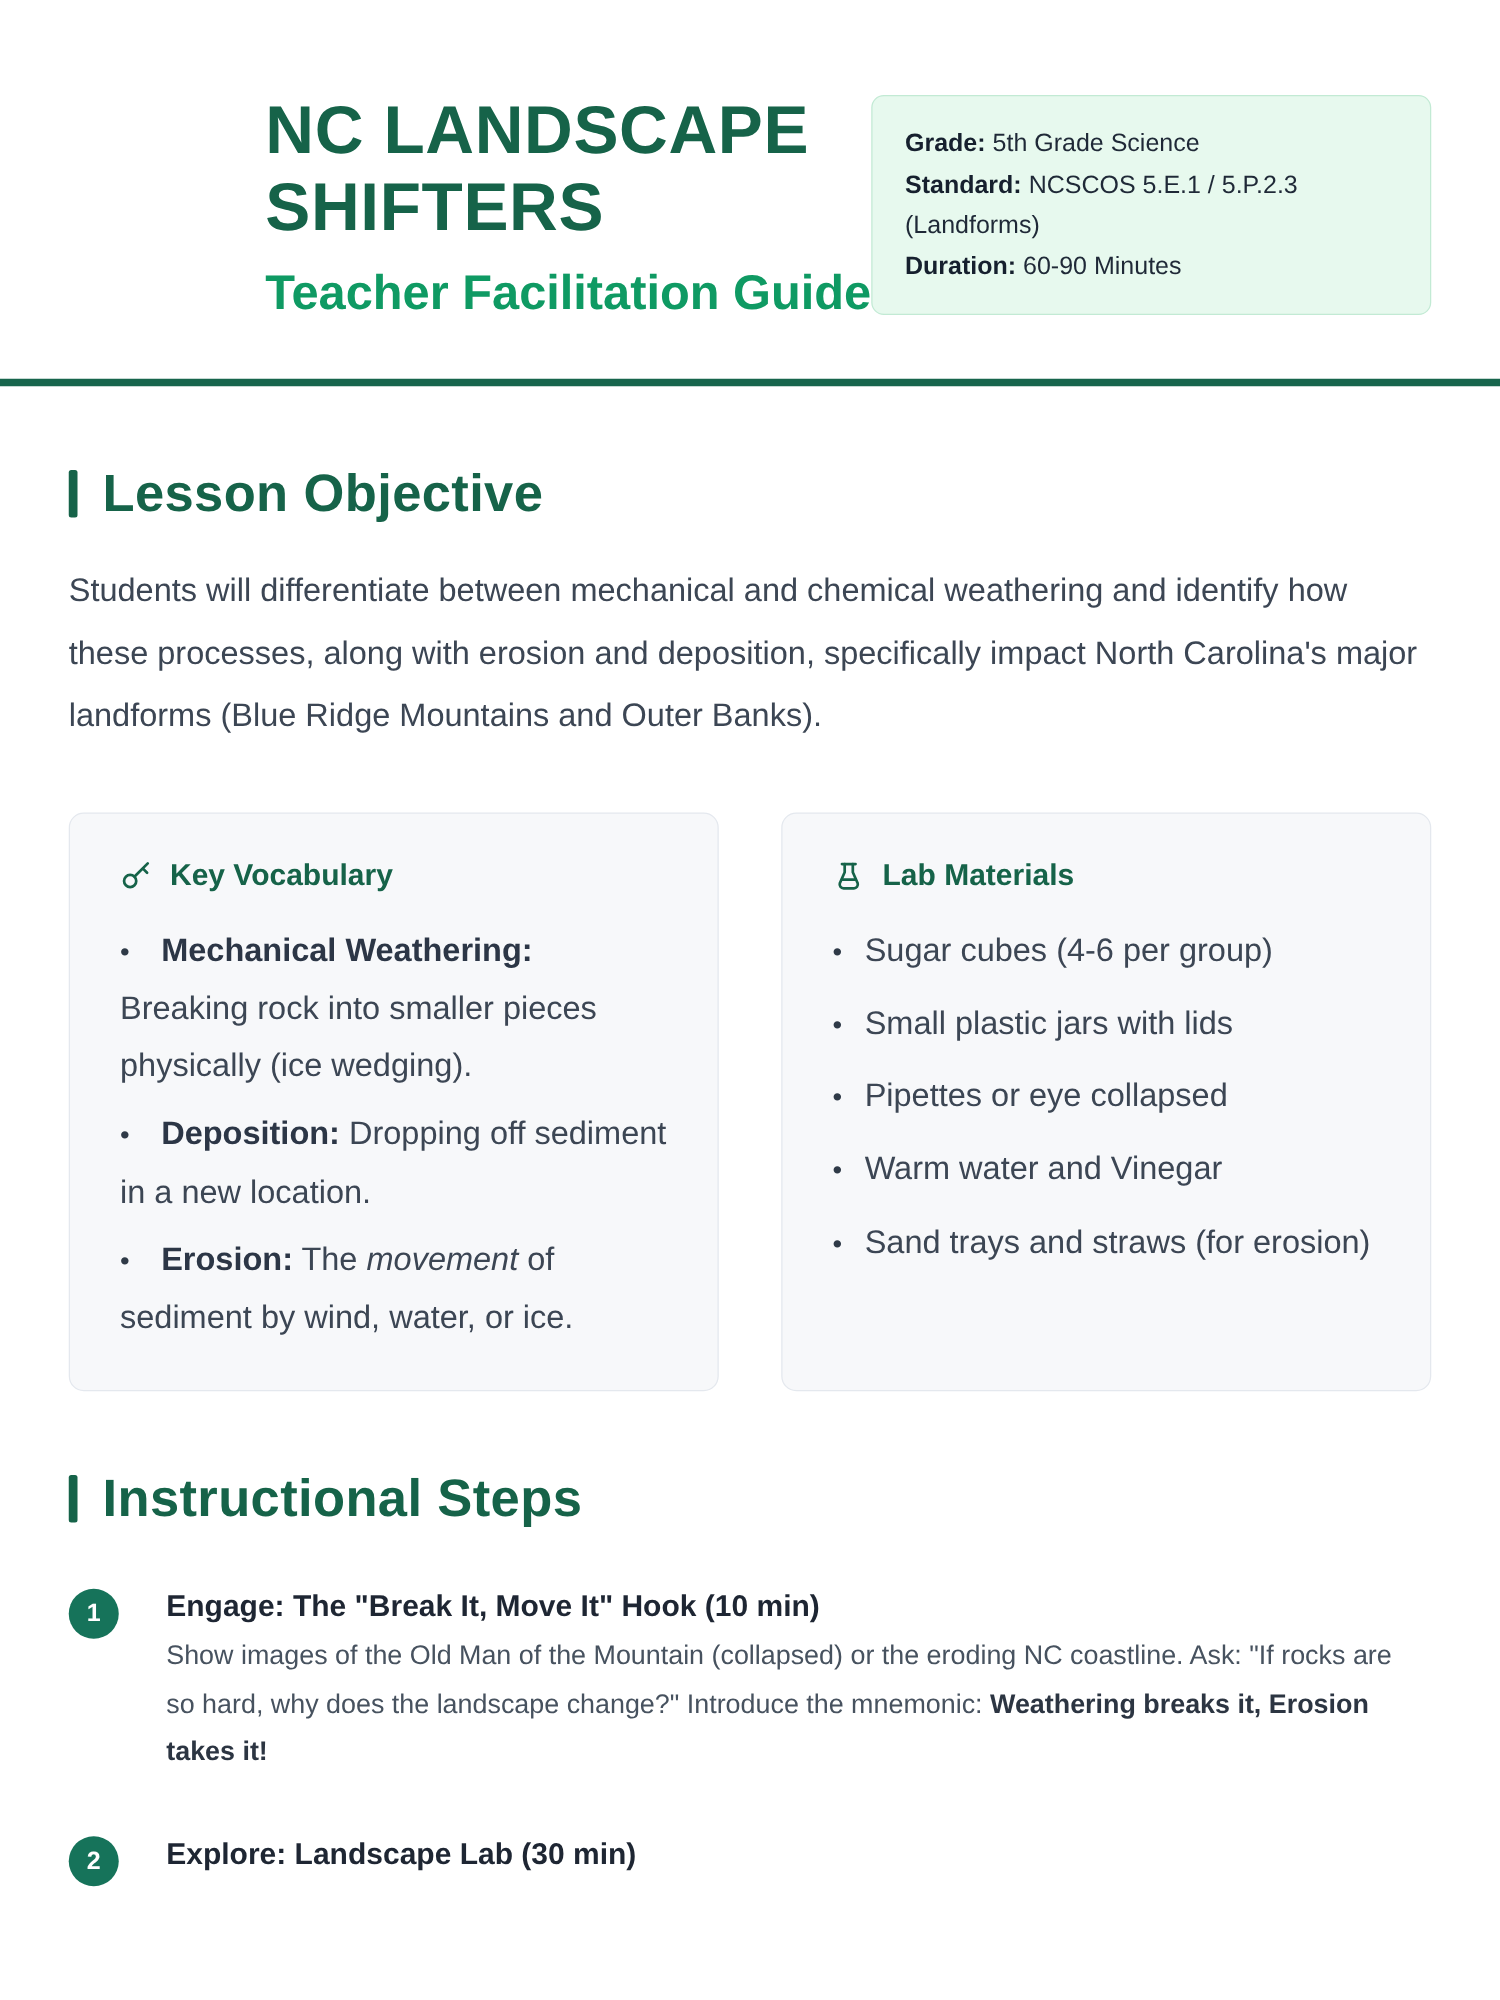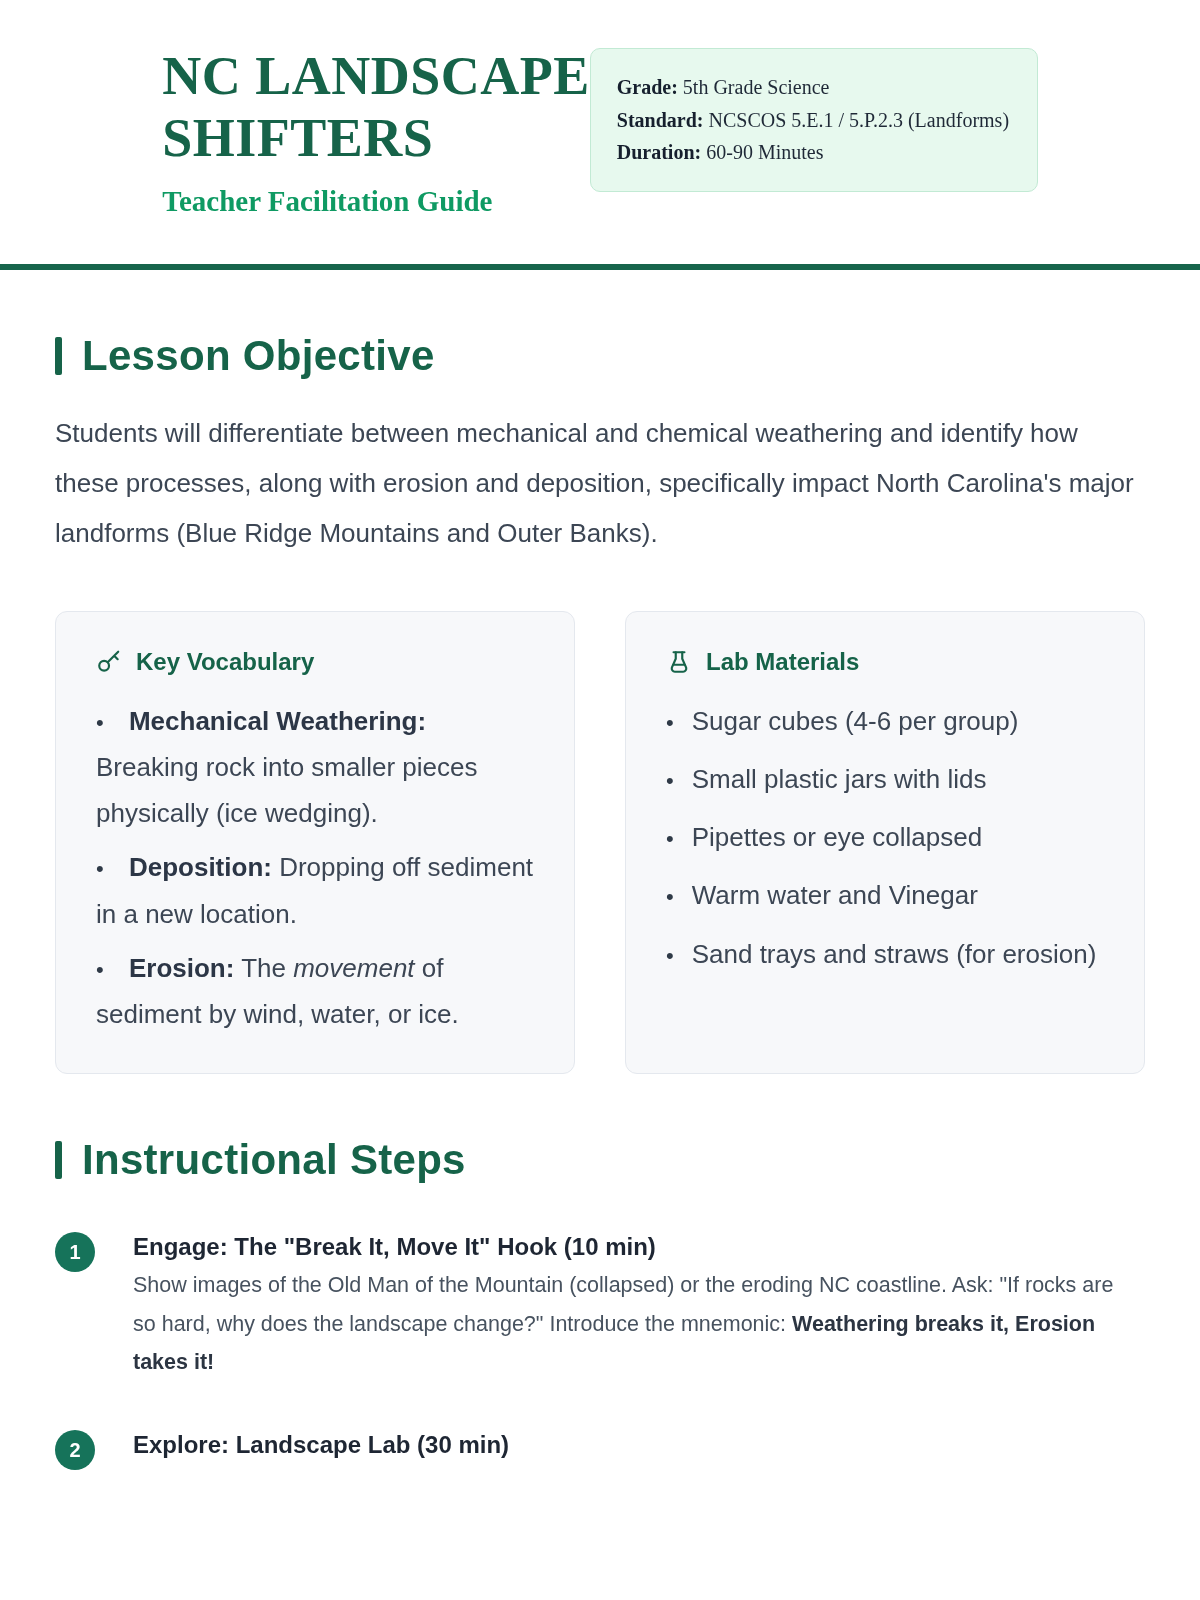--- a/index.html
+++ b/index.html
@@ -14,30 +14,29 @@
     --infobox-border:#c2ead4;
     --circle:#16735a;
   }
   *{box-sizing:border-box;}
   html,body{margin:0;padding:0;}
   body{
     width:1200px;height:1600px;overflow:hidden;background:#ffffff;
     font-family:"Liberation Sans","DejaVu Sans",sans-serif;color:var(--text);
   }
   .header{
-    display:flex;justify-content:center;align-items:flex-start;
-    padding:46px 55px 0 55px;
-    font-family:Liberation Serif, serif;
+    display:flex;justify-content:flex-end;align-items:flex-start;
+    padding:74px 55px 0 55px;
   }
   .title{
     color:var(--green-dark);font-size:54px;font-weight:800;line-height:1.14;
     letter-spacing:0.5px;margin:0;
   }
   .subtitle{
-    color:var(--green-mid);font-size:29px;font-weight:700;margin-top:16px;
+    color:var(--green-mid);font-size:39px;font-weight:700;margin-top:16px;
   }
   .infobox{
     width:448px;background:var(--infobox-bg);border:1px solid var(--infobox-border);
     border-radius:10px;padding:22px 26px;font-size:20px;line-height:1.63;color:#1f2937;
     flex-shrink:0;margin-top:2px;
   }
   .infobox b{color:#16202e;}
   .divider{height:6px;background:var(--divider);margin-top:46px;}
   .main{padding:0 55px;}
   .section-heading{

